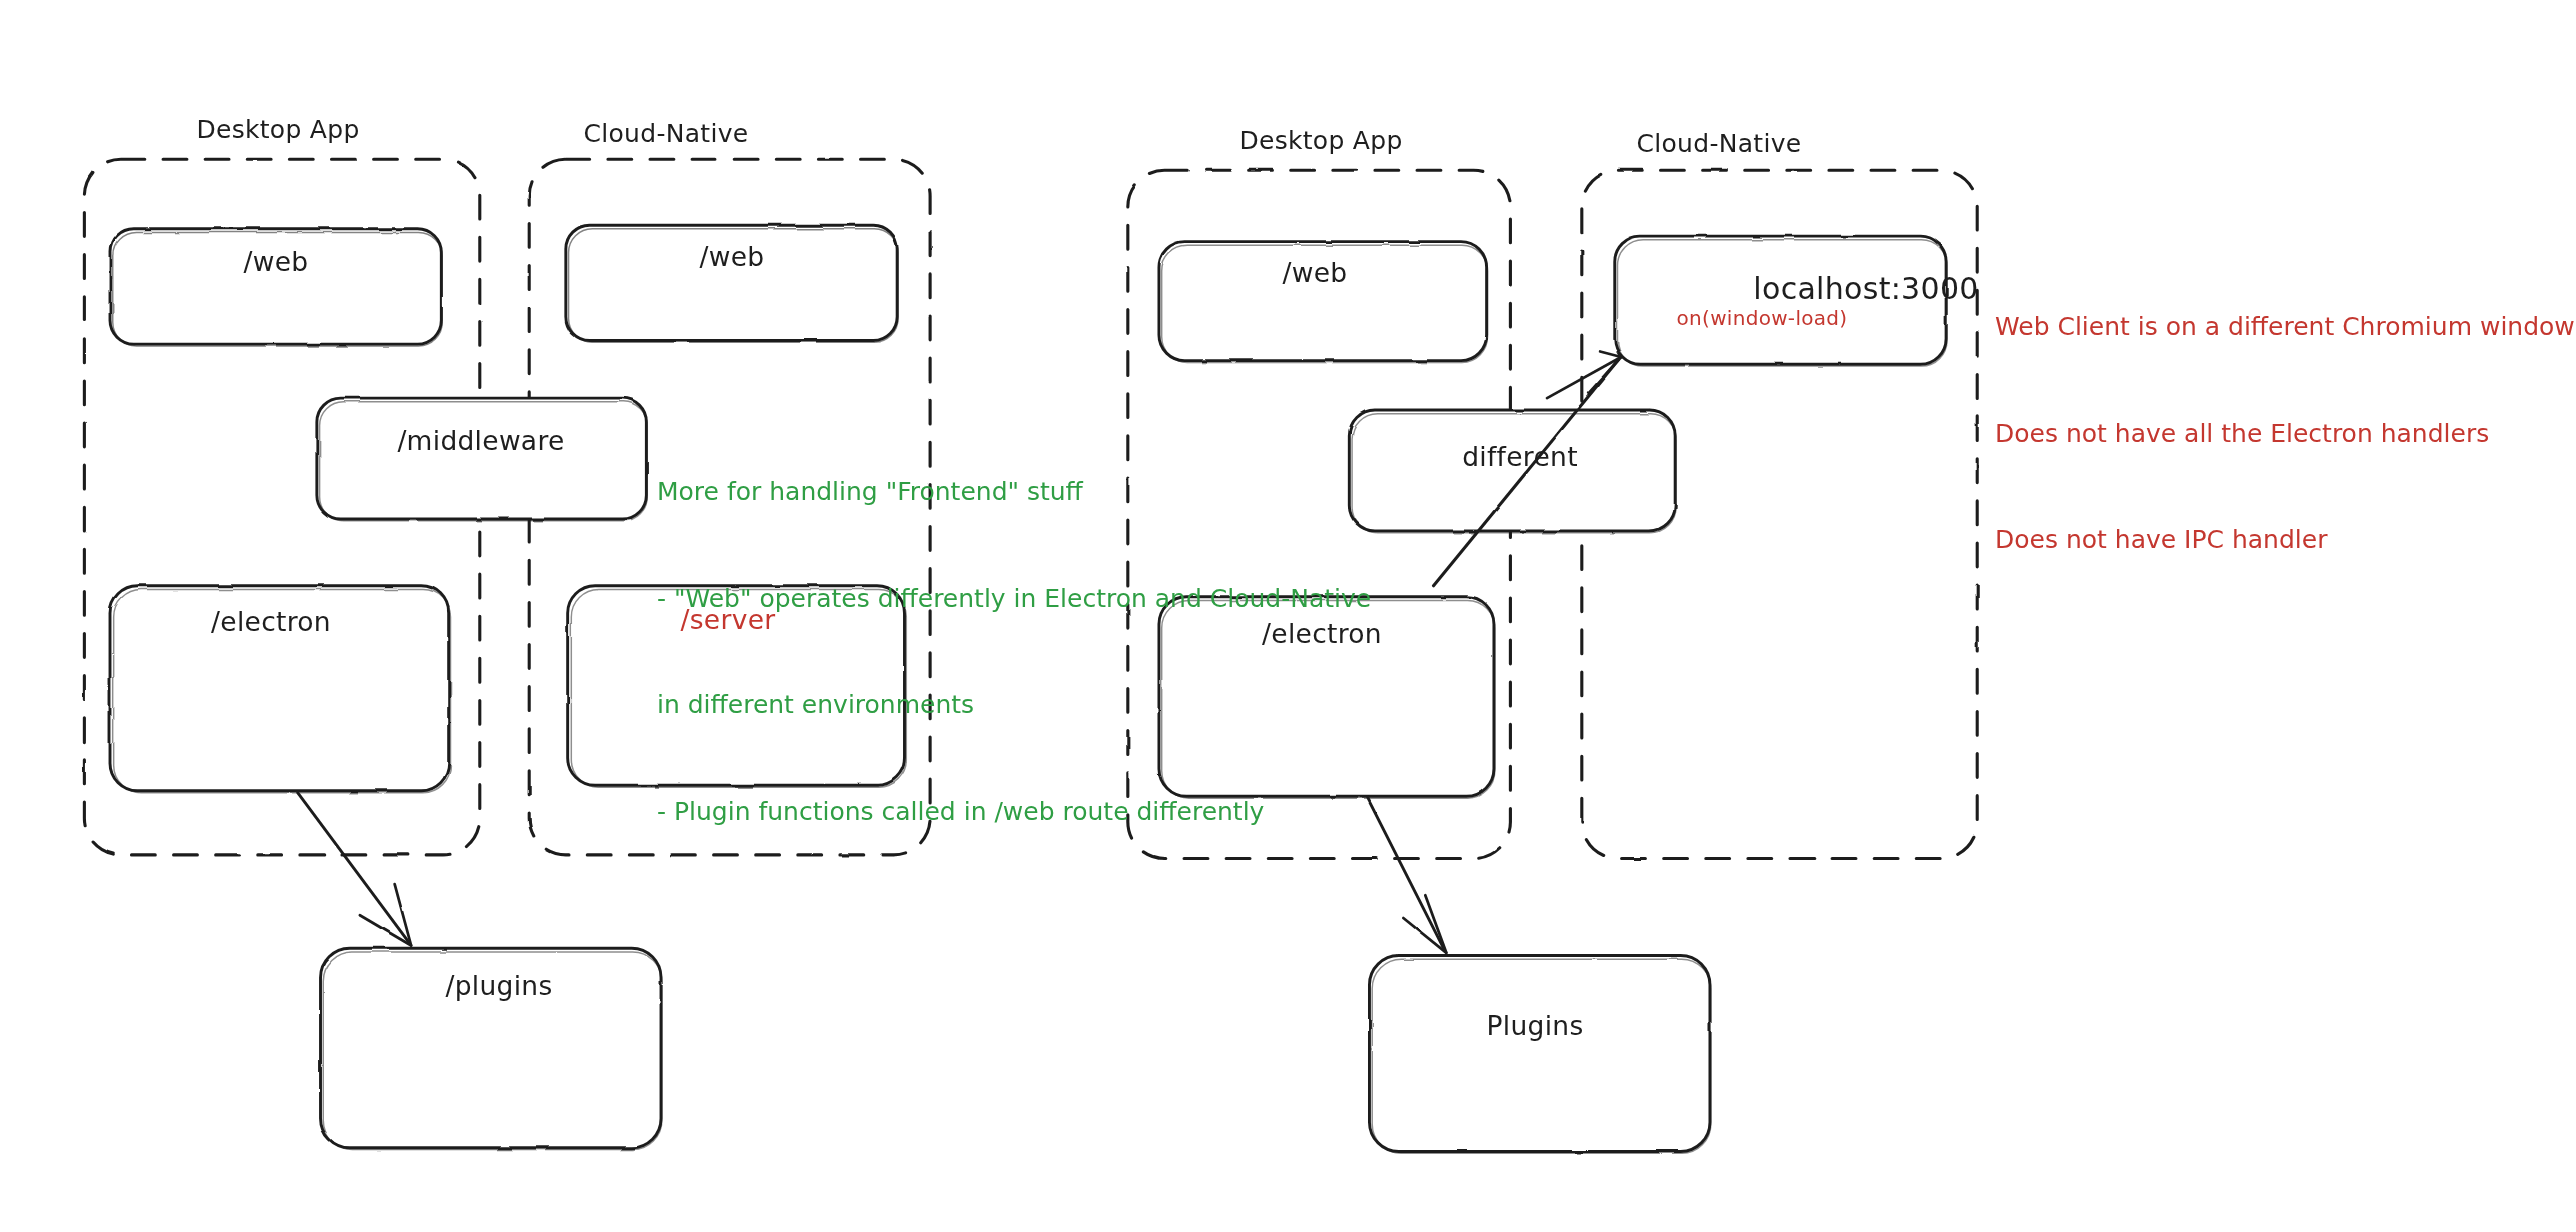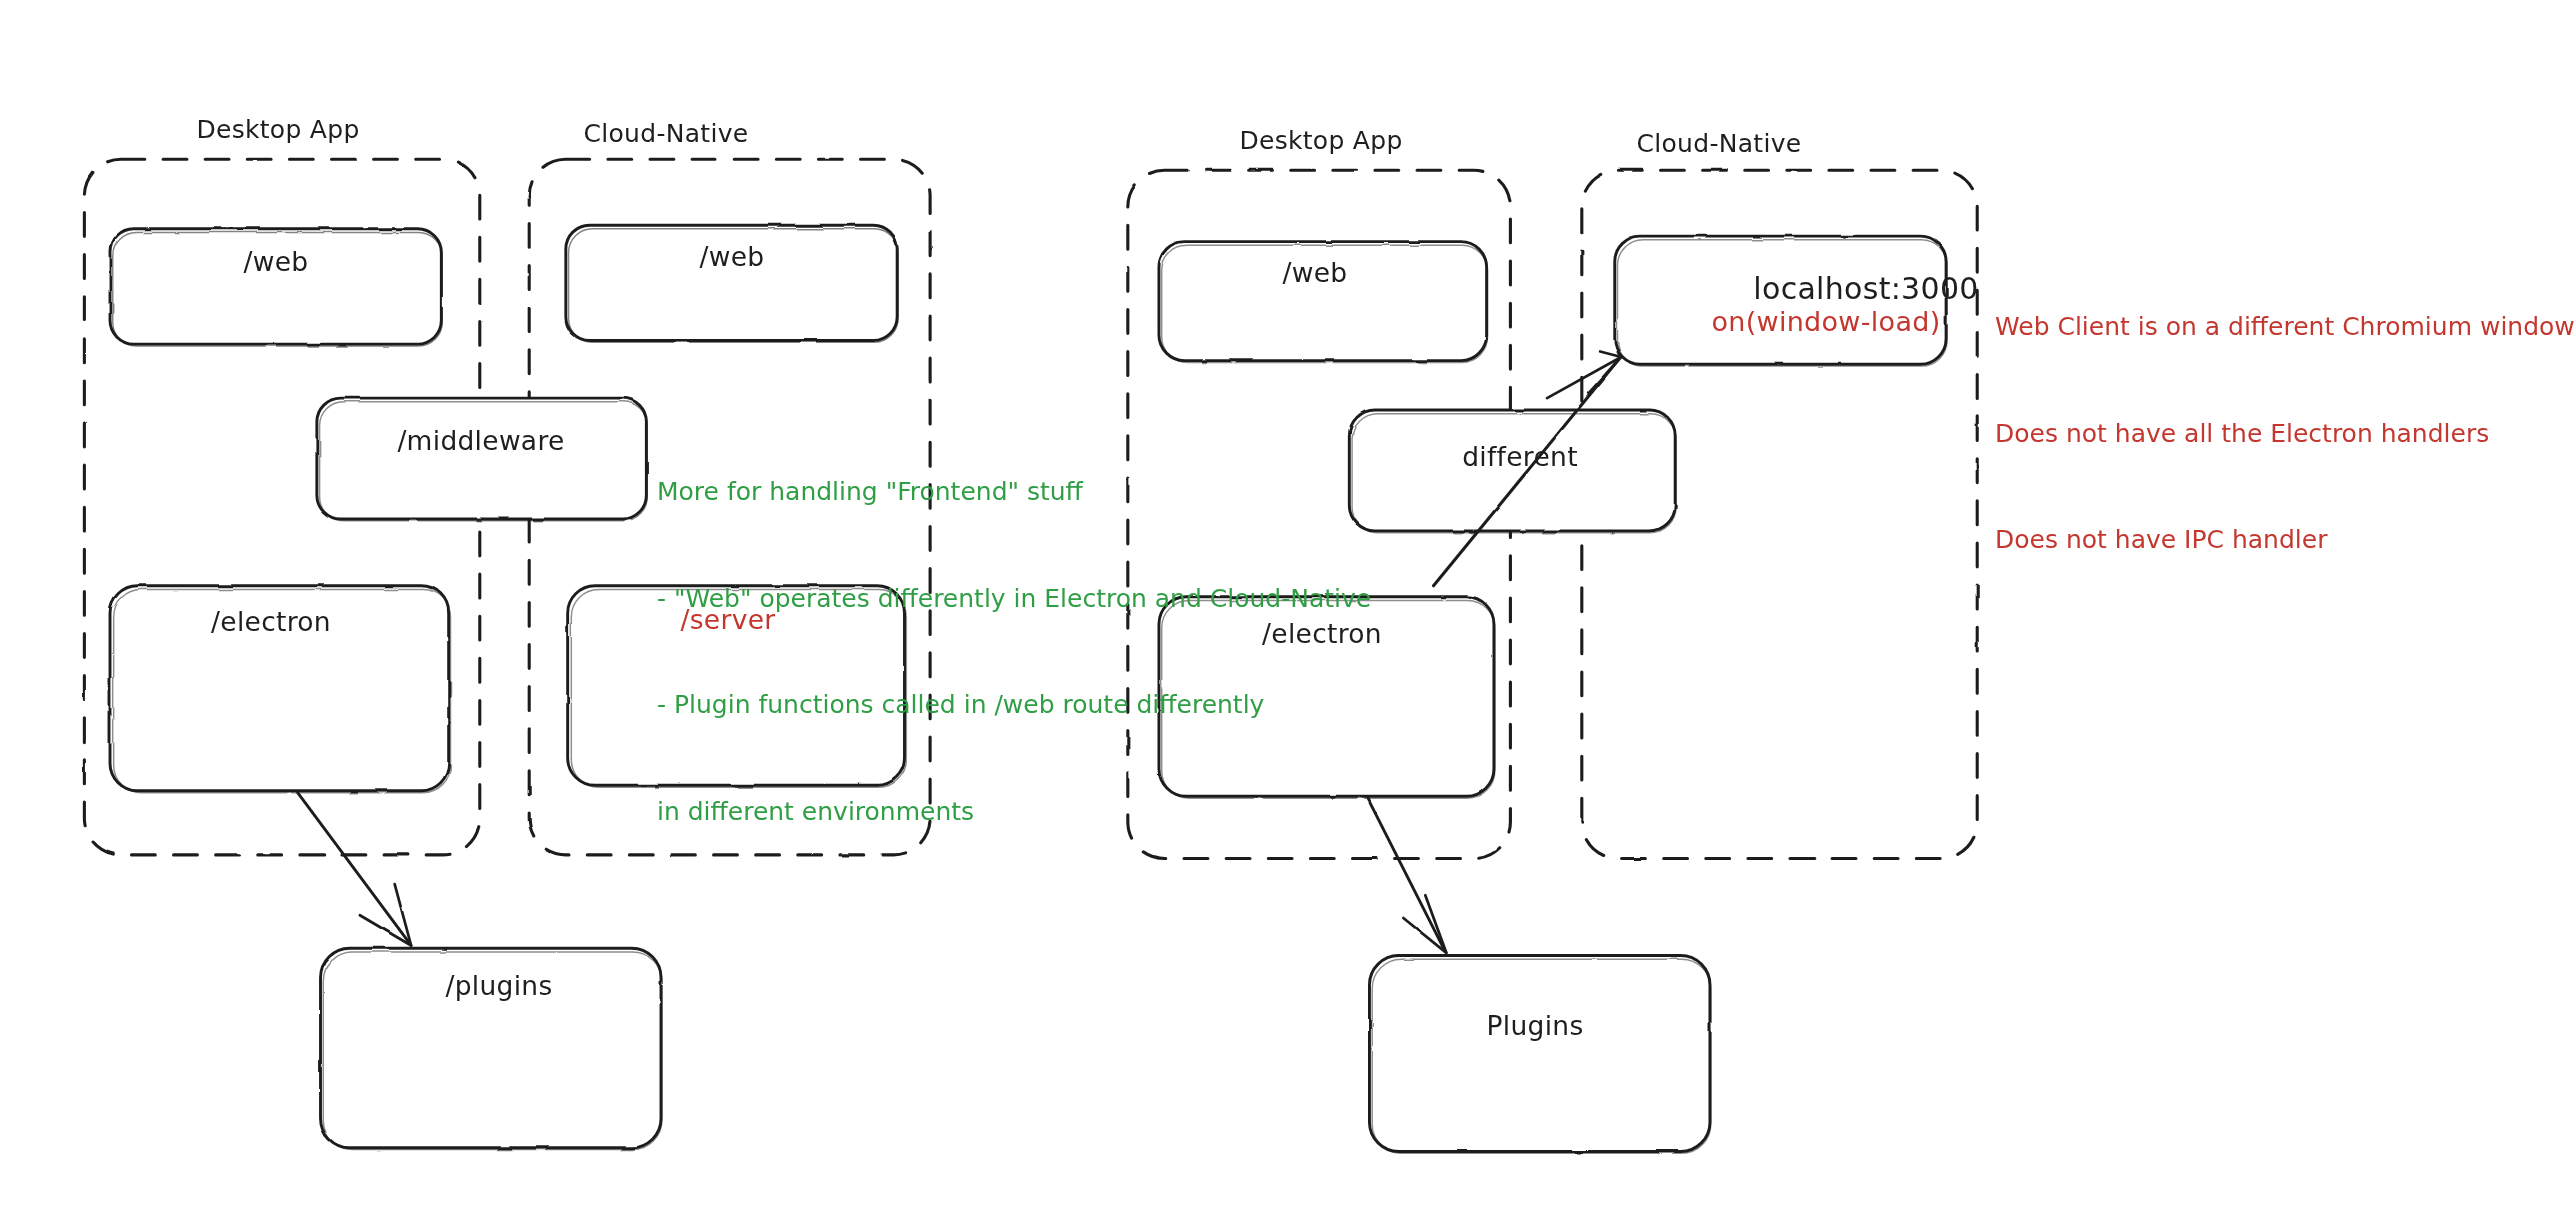--- a/index.html
+++ b/index.html
@@ -176,33 +176,33 @@
 
   <div class="lbl box-label" style="left:271px; top:609px;">/electron</div>
 
   <div class="lbl box-label txt-red" style="left:728px; top:607px;">/server</div>
 
   <div class="lbl box-label" style="left:499px; top:973px;">/plugins</div>
 
   <div class="note green" style="position:absolute; left:657px; top:403px;">
     <div>More for handling "Frontend" stuff</div>
     <div>- "Web" operates differently in Electron and Cloud-Native</div>
+    <div>in different environments</div>
     <div>- Plugin functions called in /web route differently</div>
-    <div>in different environments</div>
   </div>
 
   <div class="lbl group-title" style="left:1321px; top:128px;">Desktop App</div>
 
   <div class="lbl group-title" style="left:1719px; top:131px;">Cloud-Native</div>
 
   <div class="lbl box-label" style="left:1315px; top:260px;">/web</div>
 
   <div class="lbl box-label big" style="left:1866px; top:254px;margin-top:20px;">localhost:3000</div>
 
-  <div class="lbl box-label txt-red" style="left:1826px; top:308px; font-size:27px;">on(window-load)</div>
+  <div class="lbl box-label txt-red" style="left:1762px; top:308px; font-size:20px;">on(window-load)</div>
 
   <div class="lbl box-label" style="left:1520px; top:444px;">different</div>
 
   <div class="lbl box-label" style="left:1322px; top:621px;">/electron</div>
 
   <div class="lbl box-label" style="left:1535px; top:981px;margin-top:32px;">Plugins</div>
 
   <div class="note red" style="position:absolute; left:1995px; top:238px;">
     <div>Web Client is on a different Chromium window</div>
     <div>Does not have all the Electron handlers</div>

